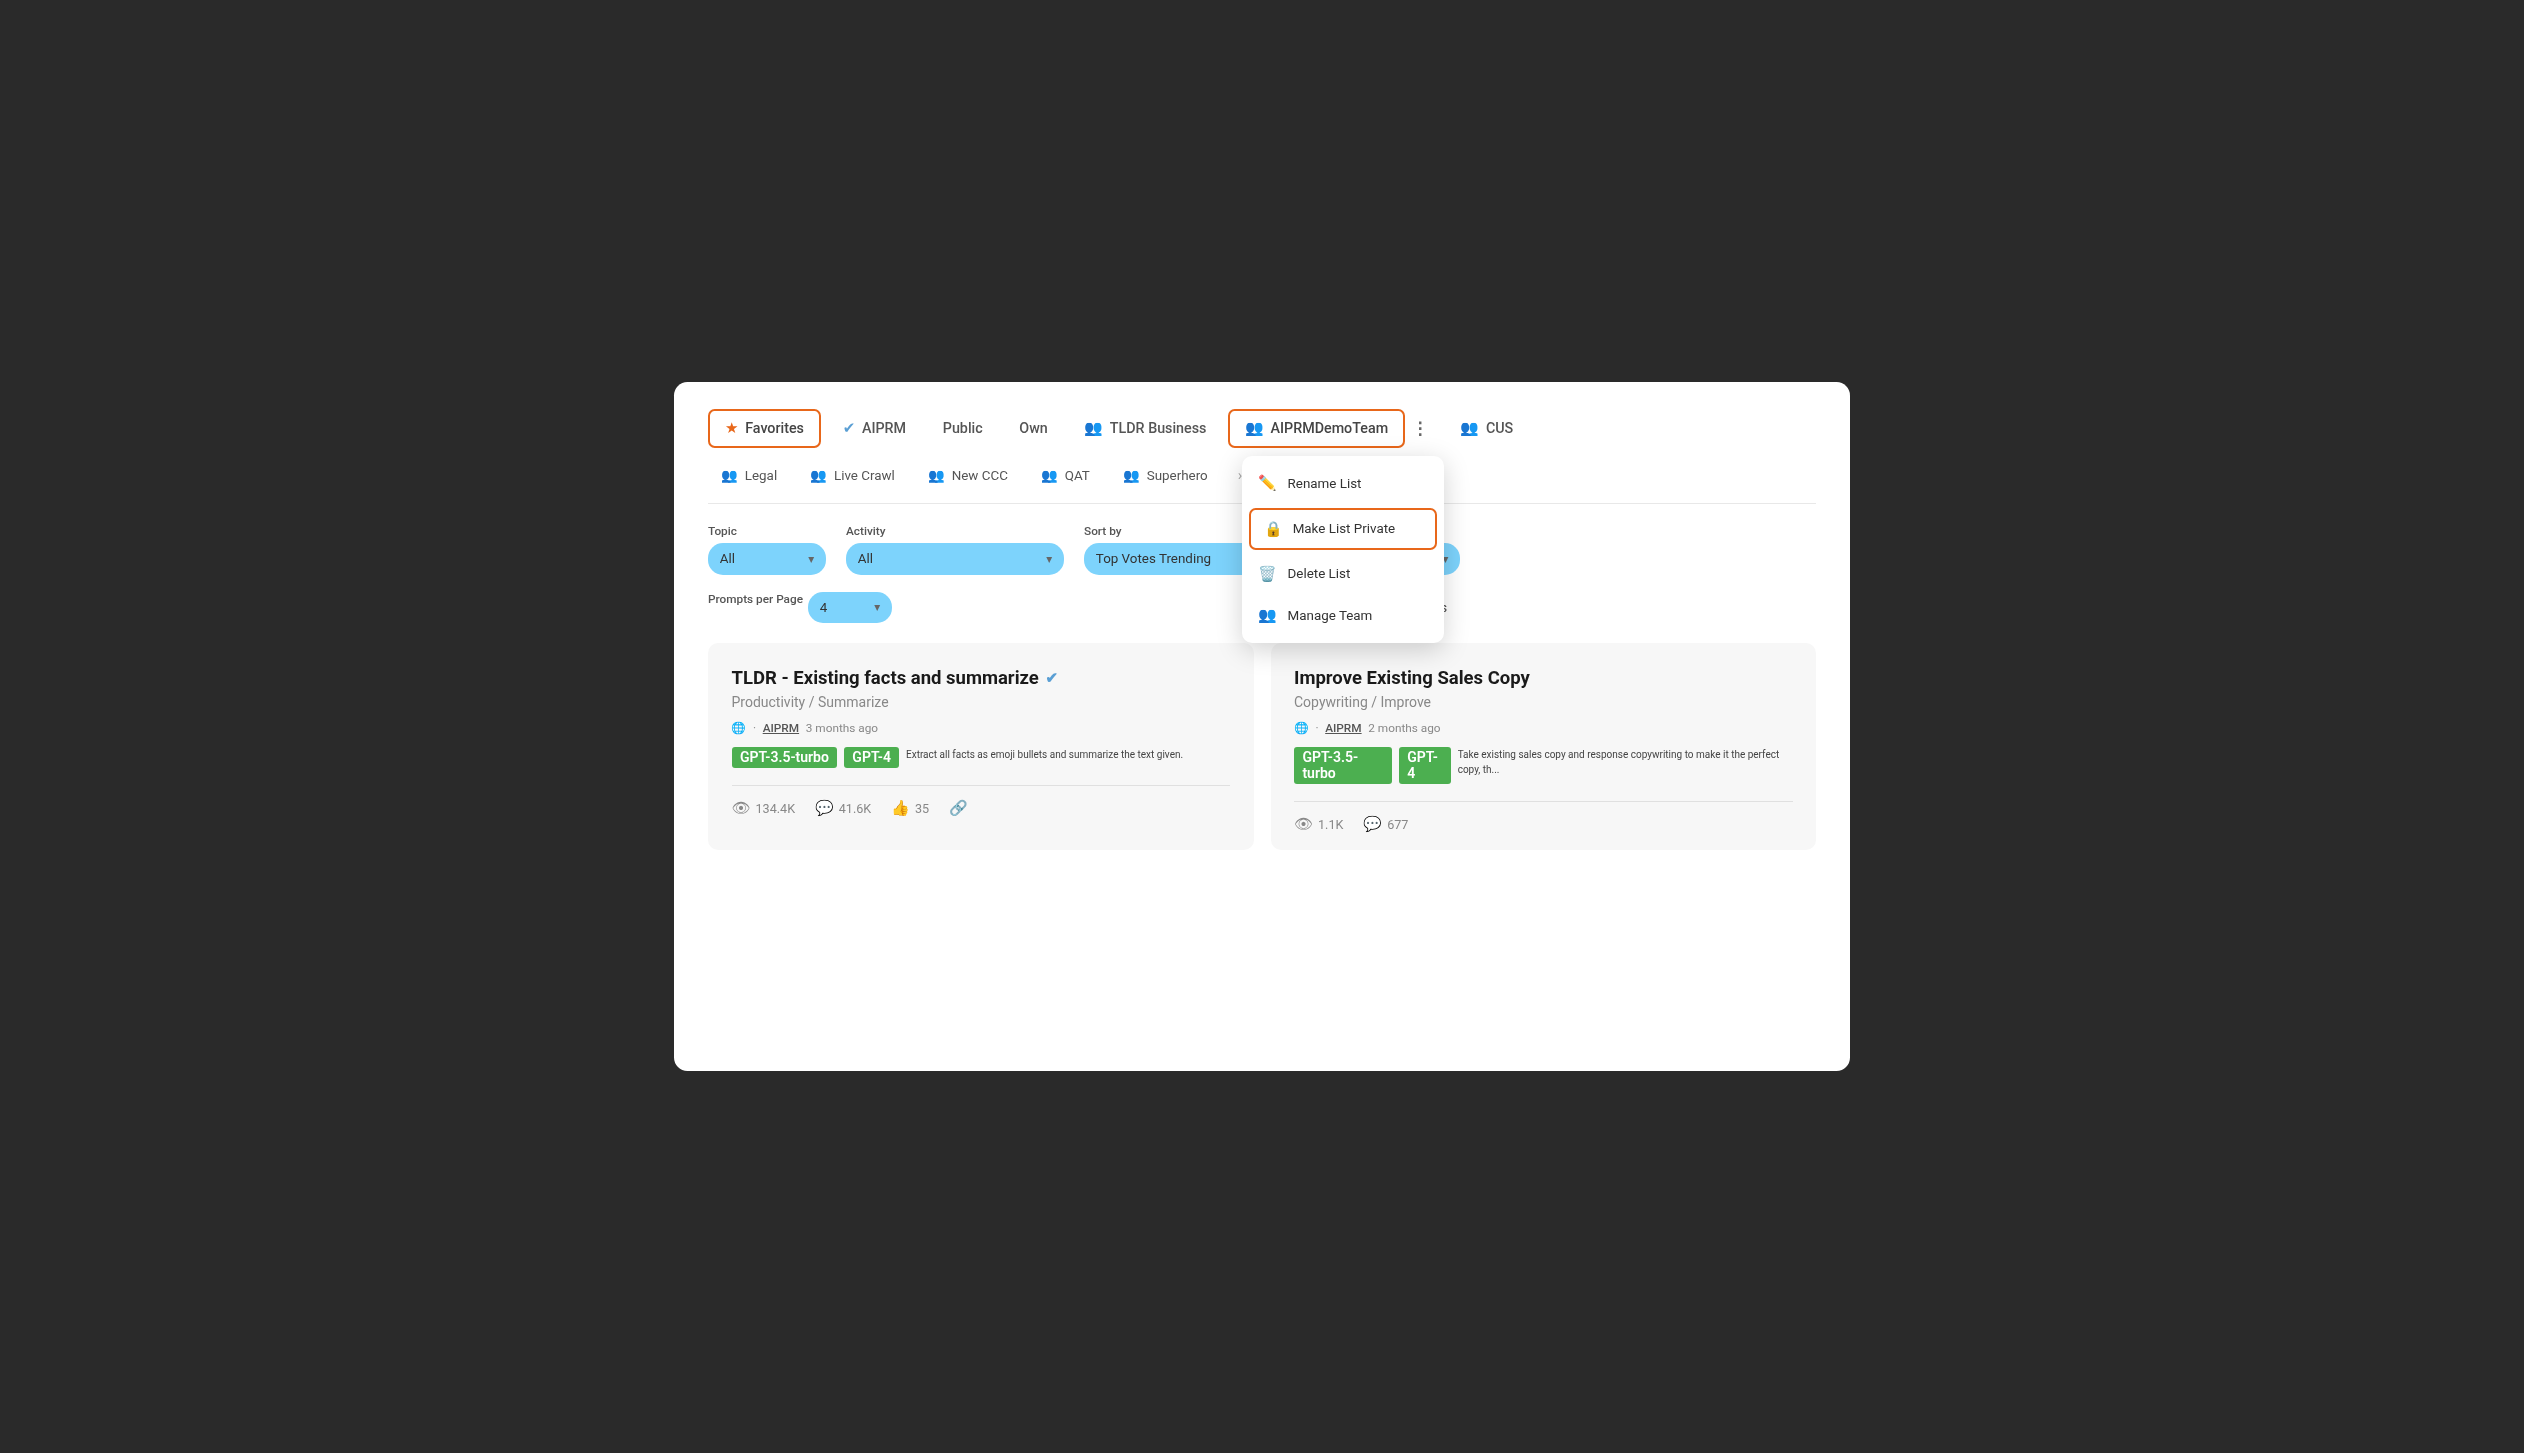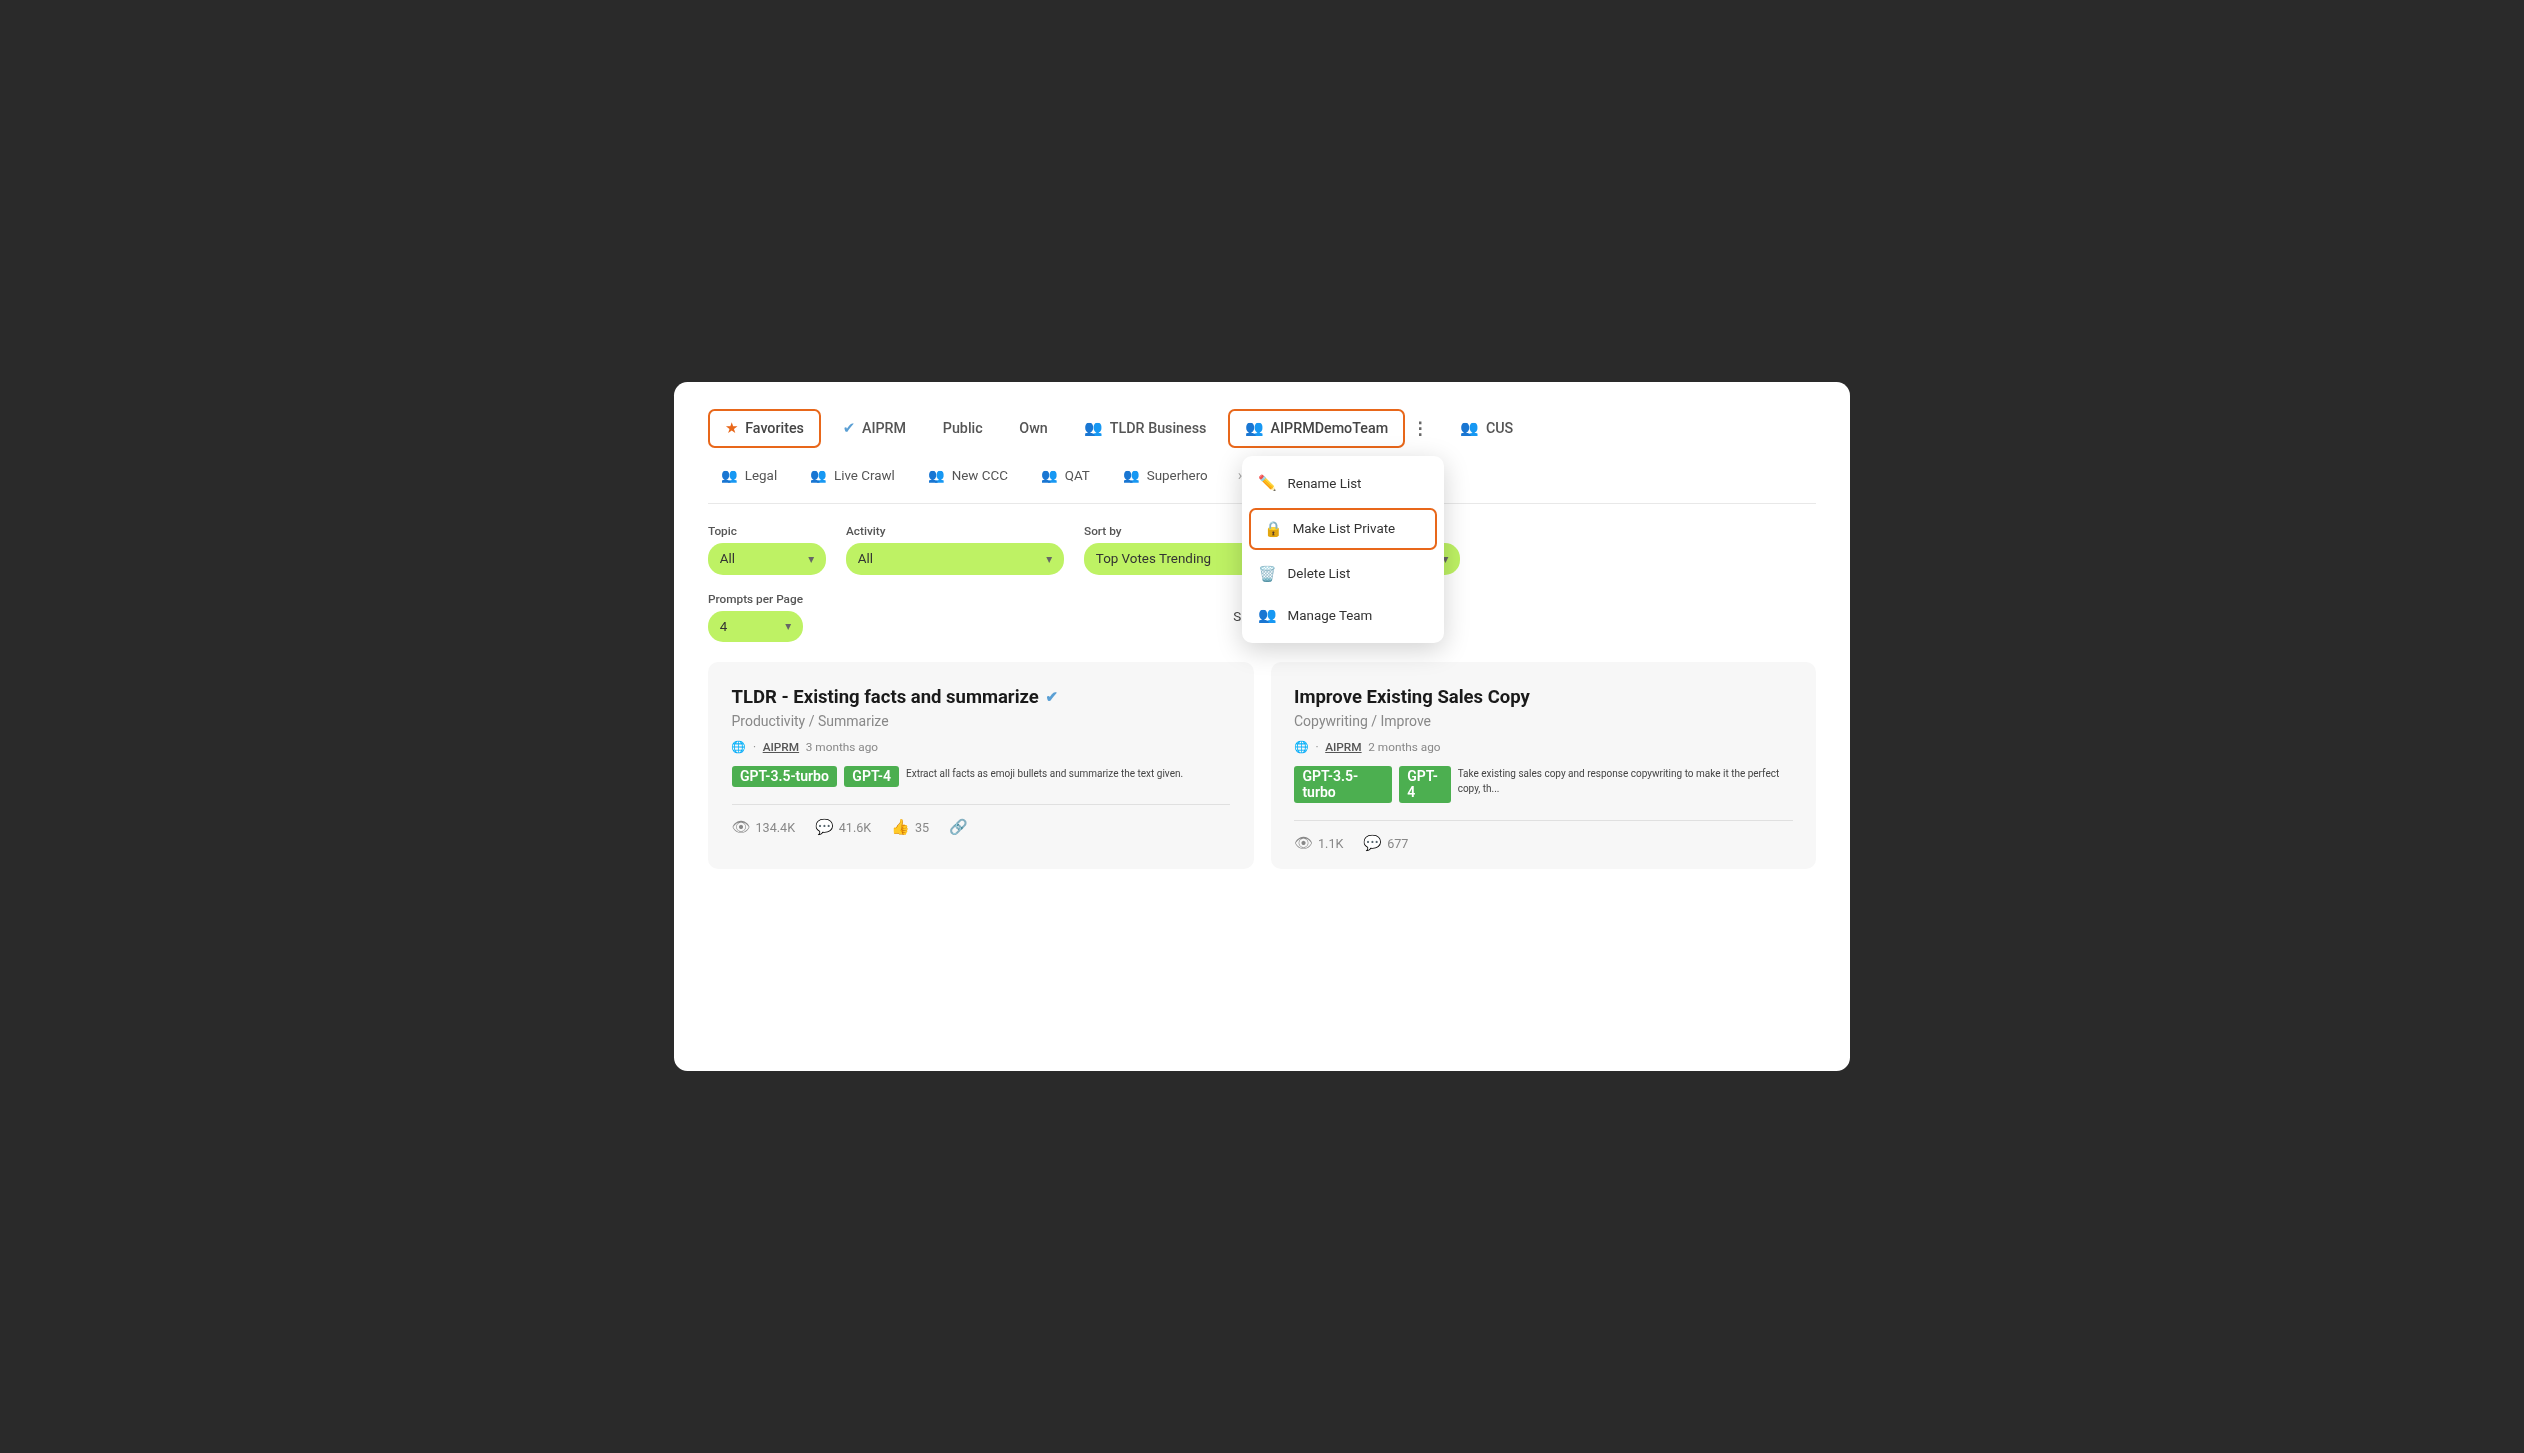--- a/index.html
+++ b/index.html
@@ -93,39 +93,39 @@
     .filter-label {
       font-size: 11.8px;
       color: #555;
       font-weight: 500;
     }
     .filter-select {
       display: flex;
       align-items: center;
       justify-content: space-between;
       gap: 34px;
-      background: #bef264;
+      background: #7dd3fc;
       border-radius: 15px;
       padding: 8.4px 11.8px;
       cursor: pointer;
       font-size: 13.4px;
       color: #333;
       min-width: 118px;
     }
     .filter-select.wide { min-width: 218px; }
     .filter-select.narrow { min-width: 134px; }
     .chevron { color: #666; font-size: 11.8px; }
     
     .showing-row {
       display: flex;
       align-items: center;
       gap: 17px;
       margin-bottom: 20px;
     }
-    .prompts-per-page { display: flex; flex-direction: column; gap: 5px; }
+    .prompts-per-page { display: flex; flex-direction: row; gap: 5px; }
     .showing-text {
       flex: 1;
       text-align: center;
       font-size: 13.4px;
       color: #444;
     }
     .showing-text strong { font-weight: 700; }
     
     .cards-row {
       display: grid;

